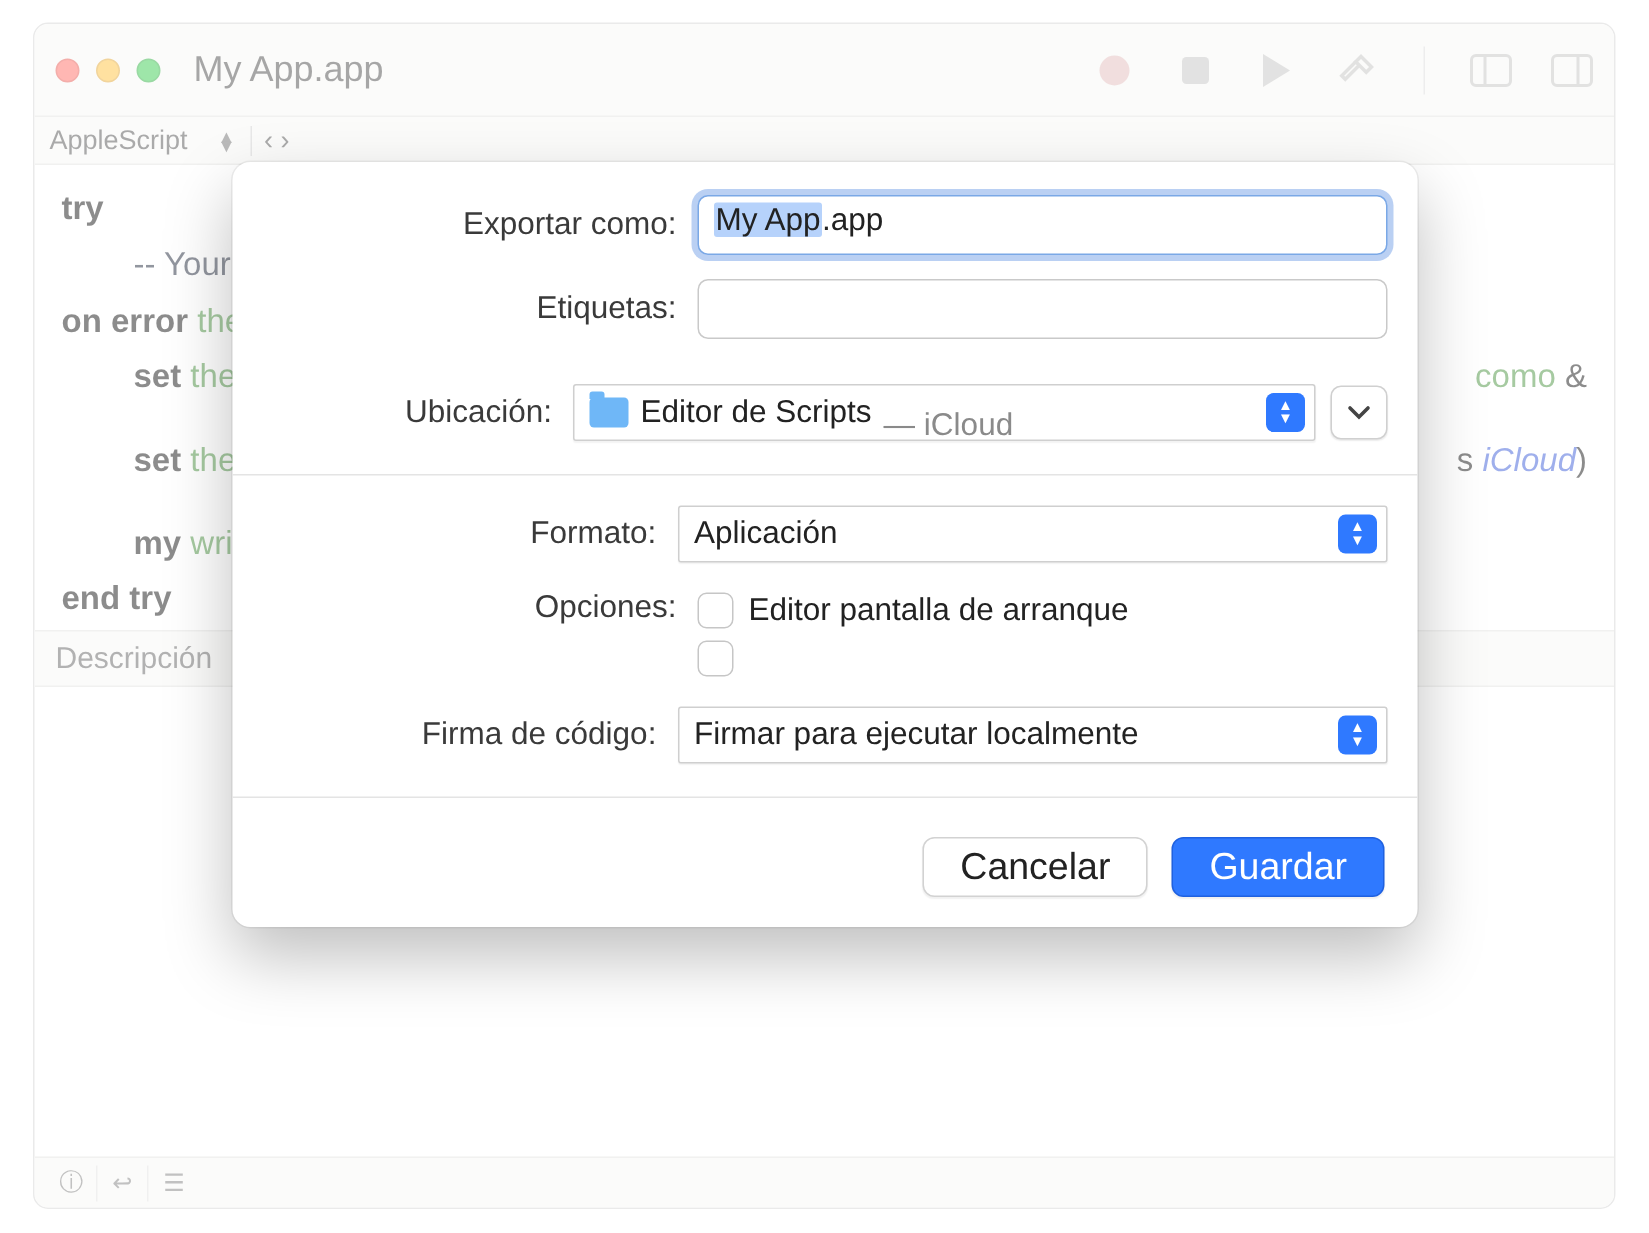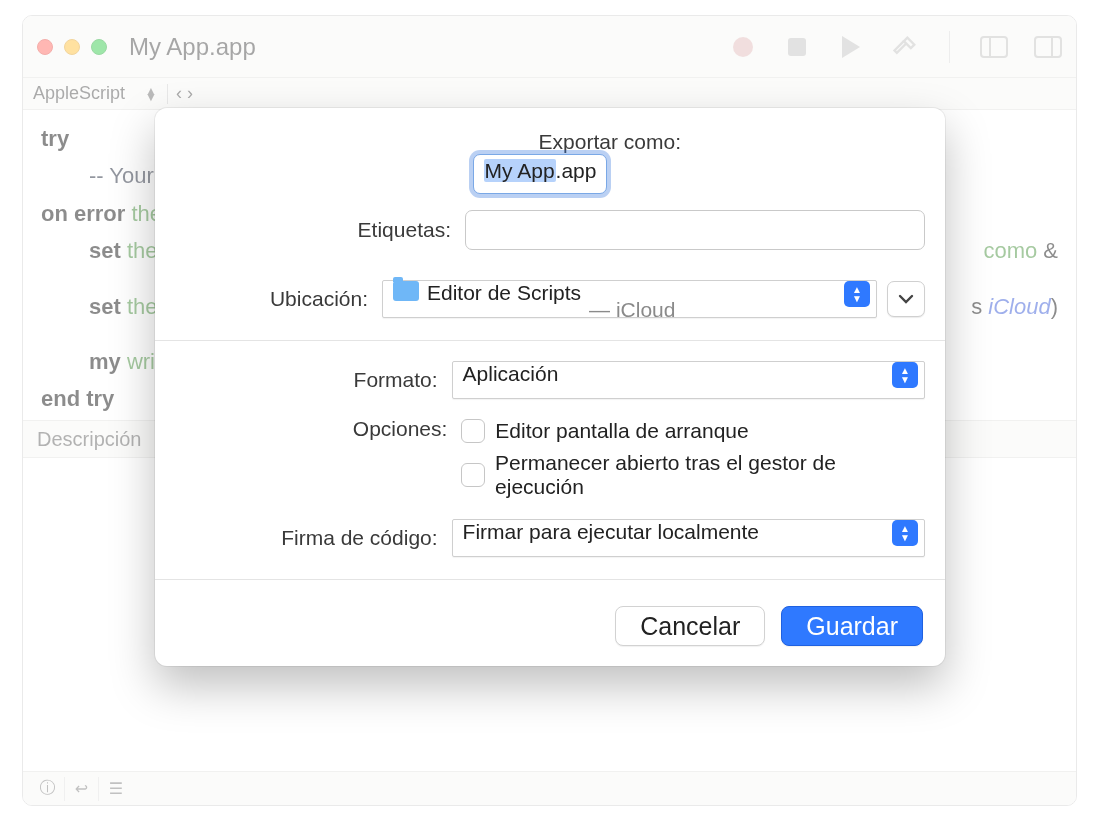--- a/index.html
+++ b/index.html
@@ -90,36 +90,36 @@
   .sheet {
     position: absolute; z-index: 10;
     left: 155px; top: 108px;
     width: 790px;
     background: #fff;
     border-radius: 12px;
     box-shadow: 0 20px 45px rgba(0,0,0,0.25), 0 0 0 1px rgba(0,0,0,0.06);
     padding-bottom: 18px;
   }
   .row { display: flex; align-items: center; padding: 8px 20px 8px 0; }
-  .row.first { padding-top: 22px; flex-direction: column; }
+  .row.first { padding-top: 22px; }
   .lbl { width: 310px; text-align: right; padding-right: 14px; font-size: 21px; color: #3a3a3a; }
   .field { flex: 1; position: relative; }
   .input {
     width: 100%; height: 40px;
     border: 1px solid #c9c9c9; border-radius: 7px;
     font-size: 21px; padding: 4px 10px; color: #222;
     background: #fff;
   }
   .input.focus {
     border: 1px solid #7aa8e6;
     box-shadow: 0 0 0 4px rgba(58,120,220,0.35);
   }
   .input .sel { background: #b6d2fb; border-radius: 2px; padding: 0 1px; }
   .popup {
-    display: flex; align-items: flex-start; gap: 8px;
+    display: flex; align-items: center; gap: 8px;
     border: 1px solid #cfcfcf; border-radius: 2px;
     height: 38px; padding: 0 6px 0 10px;
     font-size: 21px; color: #222; background: #fff;
     box-shadow: 0 1px 1px rgba(0,0,0,0.05);
   }
   .popup .fill { flex: 1; }
   .stepper {
     width: 26px; height: 26px;
     background: #2f79ff; border-radius: 5px;
     display: flex; flex-direction: column; align-items: center; justify-content: center;
@@ -306,21 +306,20 @@
 
   <div class="row" style="align-items:flex-start">
     <div class="lbl" style="padding-top:2px">Opciones:</div>
     <div>
       <div class="check-row">
         <div class="check"></div>
         <span>Editor pantalla de arranque</span>
       </div>
       <div class="check-row">
         <div class="check"></div>
-        <span>Permanecer abierto tras el gestor de ejecución</span>
       </div>
     </div>
   </div>
 
   <div class="row">
     <div class="lbl">Firma de código:</div>
     <div class="popup wide-popup">
       <span>Firmar para ejecutar localmente</span>
       <span class="fill"></span>
       <div class="stepper">

